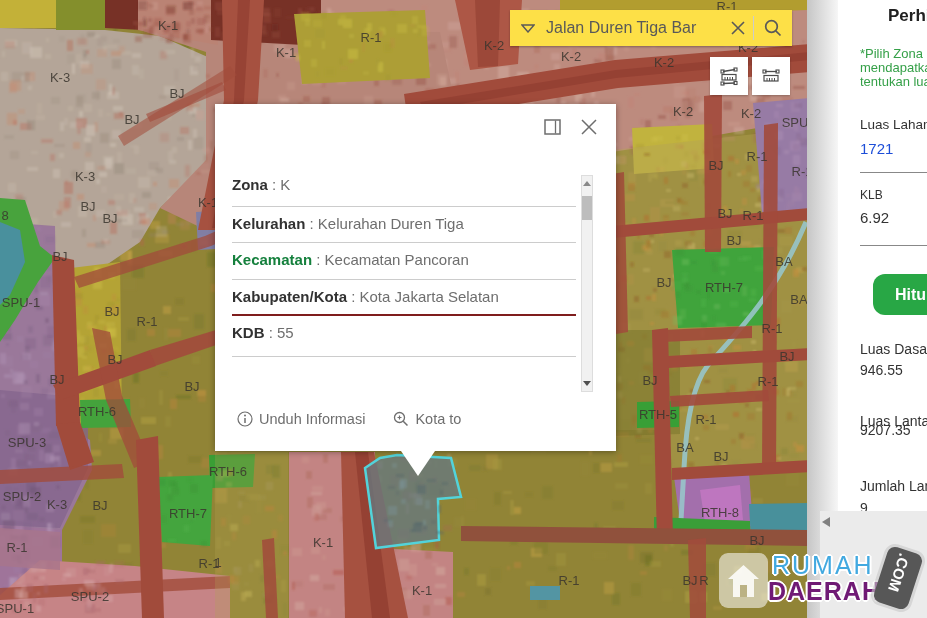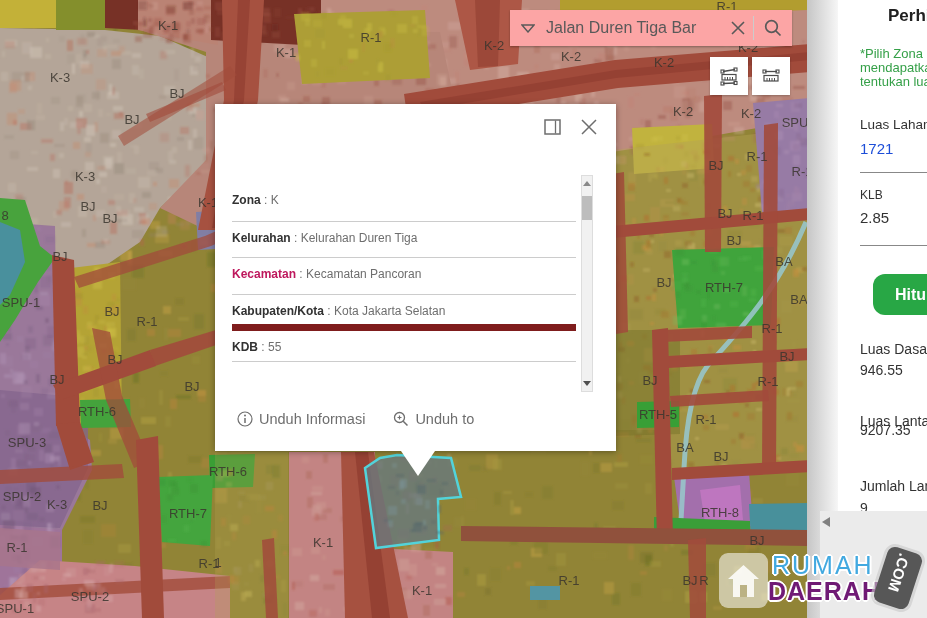--- a/index.html
+++ b/index.html
@@ -2375,21 +2375,21 @@
     <text x="209" y="568" font-size="13" fill="#3a352e" fill-opacity="0.85" text-anchor="middle" font-family="Liberation Sans, sans-serif">R-1</text>
     <text x="90" y="601" font-size="13" fill="#3a352e" fill-opacity="0.85" text-anchor="middle" font-family="Liberation Sans, sans-serif">SPU-2</text>
     <text x="15" y="613" font-size="13" fill="#3a352e" fill-opacity="0.85" text-anchor="middle" font-family="Liberation Sans, sans-serif">SPU-1</text>
     <text x="5" y="220" font-size="13" fill="#3a352e" fill-opacity="0.85" text-anchor="middle" font-family="Liberation Sans, sans-serif">8</text>
     <text x="218" y="567" font-size="13" fill="#3a352e" fill-opacity="0.85" text-anchor="middle" font-family="Liberation Sans, sans-serif">1</text>
     <text x="799" y="304" font-size="13" fill="#3a352e" fill-opacity="0.85" text-anchor="middle" font-family="Liberation Sans, sans-serif">BA</text>
     <text x="664" y="287" font-size="13" fill="#3a352e" fill-opacity="0.85" text-anchor="middle" font-family="Liberation Sans, sans-serif">BJ</text>
     <text x="112" y="316" font-size="13" fill="#3a352e" fill-opacity="0.85" text-anchor="middle" font-family="Liberation Sans, sans-serif">BJ</text>
   </svg>
 
-<div class="abs" style="left:510px;top:10px;width:282px;height:36px;background:#fca5a5;box-shadow:0 1px 2px rgba(0,0,0,0.3);display:flex;align-items:center">
+<div class="abs" style="left:510px;top:10px;width:282px;height:36px;background:#fde047;box-shadow:0 1px 2px rgba(0,0,0,0.3);display:flex;align-items:center">
   <div style="width:36px;height:36px;display:flex;align-items:center;justify-content:center">
     <svg width="14" height="9">
         <path d="M1 1 L13 1 L7 8 Z" fill="none" stroke="#595959" stroke-width="1.4"></path>
       </svg>
   </div>
   <div style="flex:1;font-size:16px;color:#595959;white-space:nowrap;overflow:hidden">Jalan Duren Tiga Bar</div>
   <div style="width:30px;height:36px;display:flex;align-items:center;justify-content:center">
     <svg width="14" height="14">
         <path d="M1 1 L13 13 M13 1 L1 13" stroke="#595959" stroke-width="1.6"></path>
       </svg>
@@ -2430,26 +2430,26 @@
     <svg width="17" height="16">
         <rect x="1" y="1" width="15" height="14" fill="none" stroke="#6e6e6e" stroke-width="1.5"></rect>
         <path d="M11.5 1.5 L11.5 14.5" stroke="#6e6e6e" stroke-width="1.3"></path>
       </svg>
   </div>
   <div class="abs" style="left:365px;top:14px">
     <svg width="18" height="18">
         <path d="M2 2 L16 16 M16 2 L2 16" stroke="#6e6e6e" stroke-width="1.5"></path>
       </svg>
   </div>
-  <div class="abs" style="left:17px;top:81px;width:344px;font-size:12px;color:#6e6e6e">
+  <div class="abs" style="left:17px;top:66px;width:344px;font-size:15px;color:#6e6e6e">
     <div style="height:36.5px;line-height:30px;border-bottom:1px solid #ccc"><b style="color:#323232">Zona</b> : K</div>
     <div style="height:36.5px;line-height:33px;border-bottom:1px solid #ccc"><b style="color:#323232">Kelurahan</b> : Kelurahan Duren Tiga</div>
-    <div style="height:36.5px;line-height:33px;border-bottom:1px solid #ccc"><b style="color:#be185d">Kecamatan</b> : Kecamatan Pancoran</div>
-    <div style="height:36.5px;line-height:33px;border-bottom:7px solid #7f1d1d"><b style="color:#323232">Kabupaten/Kota</b> : Kota Jakarta Selatan</div>
-    <div style="height:31px;line-height:33px;border-bottom:1px solid #ccc"><b style="color:#323232">KDB</b> : 55</div>
+    <div style="height:36.5px;line-height:33px;border-bottom:1px solid #ccc"><b style="color:#15803d">Kecamatan</b> : Kecamatan Pancoran</div>
+    <div style="height:36.5px;line-height:33px;border-bottom:2px solid #7f1d1d"><b style="color:#323232">Kabupaten/Kota</b> : Kota Jakarta Selatan</div>
+    <div style="height:41px;line-height:33px;border-bottom:1px solid #ccc"><b style="color:#323232">KDB</b> : 55</div>
   </div>
 
   <div class="abs" style="left:366px;top:71px;width:12px;height:217px;background:#f1f1f1;border:1px solid #ddd">
     <svg class="abs" width="8" height="5" style="left:1px;top:5px">
         <path d="M4 0 L8 5 L0 5 Z" fill="#888"></path>
       </svg>
     <div class="abs" style="left:0px;top:20px;width:10px;height:24px;background:#bdbdbd"></div>
     <svg class="abs" width="8" height="5" style="left:1px;bottom:5px">
         <path d="M0 0 L8 0 L4 5 Z" fill="#505050"></path>
       </svg>
@@ -2460,38 +2460,38 @@
         <path d="M8 7 L8 12" stroke="#6e6e6e" stroke-width="1.5"></path>
         <circle cx="8" cy="4.5" r="1" fill="#6e6e6e"></circle>
       </svg>
     <span>Unduh Informasi</span>
     <span style="width:16px"></span>
     <svg width="16" height="16">
         <circle cx="6.5" cy="6.5" r="5" fill="none" stroke="#6e6e6e" stroke-width="1.3"></circle>
         <path d="M6.5 4.5 v4 M4.5 6.5 h4" stroke="#6e6e6e" stroke-width="1.2"></path>
         <path d="M10.2 10.2 L14.5 14.5" stroke="#6e6e6e" stroke-width="1.5"></path>
       </svg>
-    <span>Unduh to</span>
+    <span>Kota to</span>
   </div>
 </div>
 
 <svg class="abs" width="34" height="25" style="left:401px;top:451px">
     <path d="M0 0 L34 0 L17 25 Z" fill="#fff"></path>
   </svg>
 
 <div class="abs" style="left:807px;top:0;width:120px;height:618px;background:#fff"></div>
 <div class="abs" style="left:807px;top:0;width:31px;height:618px;background:linear-gradient(to right,#c6c6c6,#f6f6f6)"></div>
 <div class="abs" style="left:838px;top:0;width:89px;height:511px;background:#fff;overflow:hidden">
   <div class="abs" style="left:50px;top:6px;font-size:17px;font-weight:bold;color:#212121;white-space:nowrap">Perhitungan</div>
   <div class="abs" style="left:22px;top:47px;font-size:13px;line-height:14px;color:#35a048;white-space:nowrap">*Pilih Zona pada peta untuk<br>mendapatkan data KDB dan<br>tentukan luas lahan anda</div>
   <div class="abs" style="left:22px;top:117px;font-size:13.5px;color:#333;white-space:nowrap">Luas Lahan (m2)</div>
   <div class="abs" style="left:22px;top:140px;font-size:15px;color:#1d4ed8;white-space:nowrap">1721</div>
   <div class="abs" style="left:22px;top:172px;width:120px;border-top:1px solid #888"></div>
   <div class="abs" style="left:22px;top:188px;font-size:12px;color:#333;white-space:nowrap">KLB</div>
-  <div class="abs" style="left:22px;top:209px;font-size:15px;color:#333;white-space:nowrap">2.85</div>
+  <div class="abs" style="left:22px;top:209px;font-size:15px;color:#333;white-space:nowrap">6.92</div>
   <div class="abs" style="left:22px;top:245px;width:120px;border-top:1px solid #888"></div>
   <div class="abs" style="left:35px;top:274px;width:120px;height:41px;background:#28a745;border-radius:12px;color:#fff;font-size:16px;font-weight:bold;line-height:41px;padding-left:22px">Hitung</div>
   <div class="abs" style="left:22px;top:341px;font-size:14px;color:#333;white-space:nowrap">Luas Dasar Bangunan</div>
   <div class="abs" style="left:22px;top:362px;font-size:14px;color:#333;white-space:nowrap">946.55</div>
   <div class="abs" style="left:22px;top:413px;font-size:14px;color:#333;white-space:nowrap">Luas Lantai Bangunan</div>
   <div class="abs" style="left:22px;top:422px;font-size:14px;color:#333;white-space:nowrap">9207.35</div>
   <div class="abs" style="left:22px;top:478px;font-size:14px;color:#333;white-space:nowrap">Jumlah Lantai</div>
   <div class="abs" style="left:22px;top:500px;font-size:14px;color:#333;white-space:nowrap">9</div>
 </div>
 <div class="abs" style="left:820px;top:511px;width:107px;height:107px;background:#ebebeb"></div>

